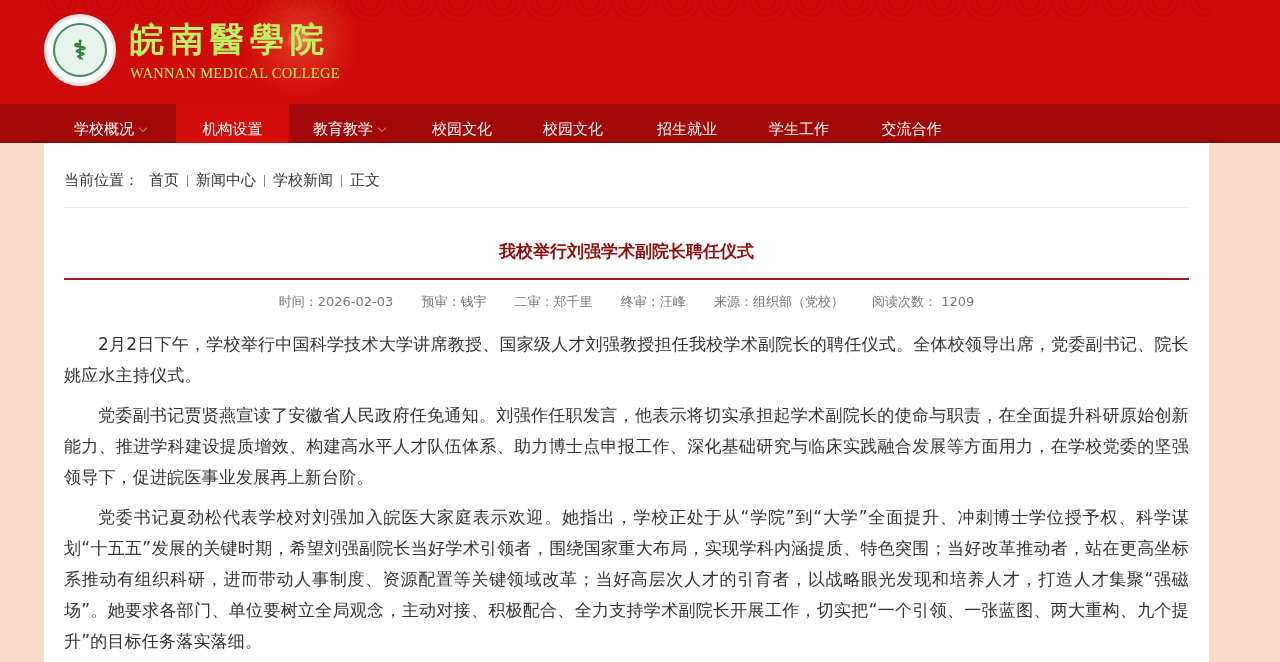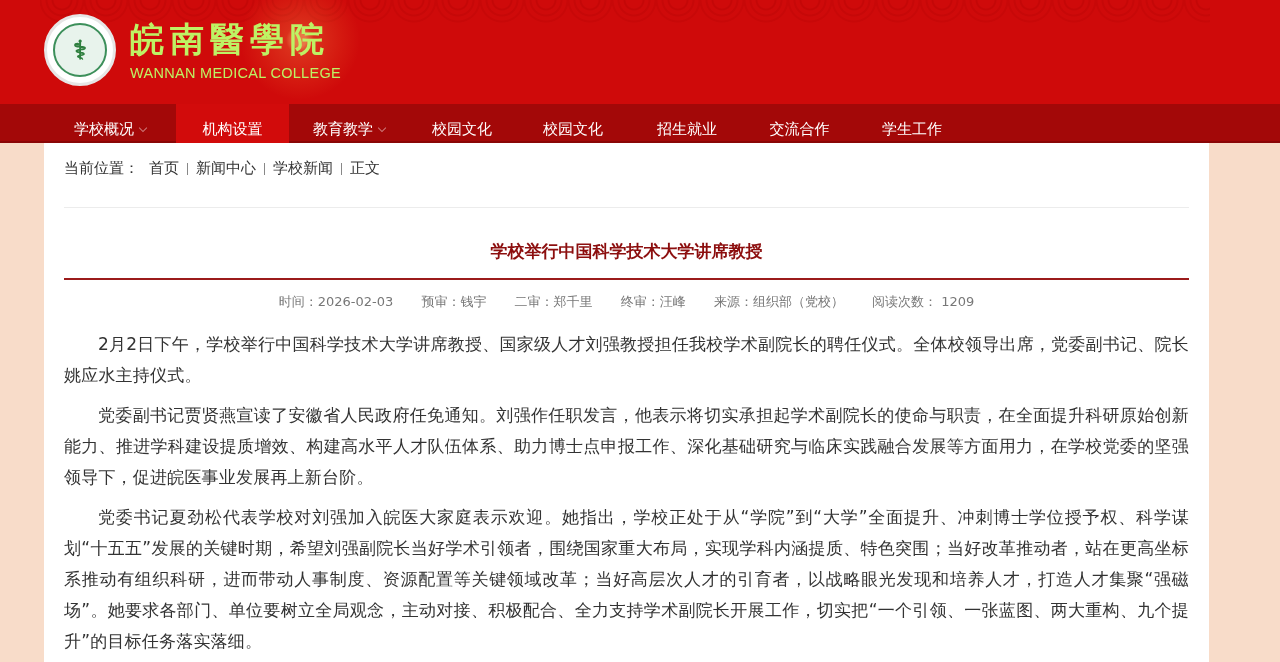--- a/index.html
+++ b/index.html
@@ -46,21 +46,21 @@
     color: #2f7f3f; font-size: 26px; font-weight: bold;
     font-family: "DejaVu Serif", serif;
   }
   .logo-text { margin-left: 14px; color: #bef264; }
   .logo-cn {
     font-family: "DejaVu Serif", serif;
     font-size: 34px; letter-spacing: 6px; font-weight: bold;
     line-height: 40px;
   }
   .logo-en {
-    font-family: Liberation Sans, sans-serif;
+    font-family: Liberation Serif, serif;
     font-size: 14.5px; letter-spacing: 0.3px; margin-top: 6px;
   }
   
   .nav {
     position: absolute; left: 0; top: 104px; width: 1280px; height: 39px;
     background: #a30808;
     border-bottom: 2px solid #8a0606;
   }
   .nav-inner {
     position: absolute; left: 44px; top: 0; height: 39px; display: flex;
@@ -76,21 +76,21 @@
     border-right: 1px solid rgba(255,255,255,0.45);
     border-bottom: 1px solid rgba(255,255,255,0.45);
     transform: rotate(45deg); margin-left: 6px; margin-top: -4px;
   }
   
   .main {
     position: absolute; left: 44px; top: 143px; width: 1165px; height: 519px;
     background: #fff;
   }
   .breadcrumb {
-    position: absolute; left: 20px; top: 16px; font-size: 15px; color: #333;
+    position: absolute; left: 20px; top: 28px; font-size: 15px; color: #333;
     display: flex; align-items: center;
   }
   .breadcrumb .sep {
     display: inline-block; width: 1px; height: 12px; background: #888; margin: 0 8px;
   }
   .breadcrumb .crumb { cursor: pointer; }
   .bc-line {
     position: absolute; left: 20px; top: 64px; width: 1125px; height: 1px; background: #ececec;
   }
   .article-title {
@@ -147,44 +147,44 @@
     </div>
     <div class="nav-item" style="width:106px">
       <span>校园文化</span>
     </div>
     <div class="nav-item" style="width:116px">
       <span>校园文化</span>
     </div>
     <div class="nav-item" style="width:112px">
       <span>招生就业</span>
     </div>
+    <div class="nav-item" style="width:112px">
+      <span>学生工作</span>
+    </div>
     <div class="nav-item" style="width:113px">
       <span>交流合作</span>
-    </div>
-    <div class="nav-item" style="width:112px">
-      <span>学生工作</span>
     </div>
   </div>
 </div>
 
 <div class="main">
   <div class="breadcrumb">
     <span>当前位置：</span>
     <span style="width:10px"></span>
     <span class="crumb">首页</span>
     <span class="sep"></span>
     <span class="crumb">新闻中心</span>
     <span class="sep"></span>
     <span class="crumb">学校新闻</span>
     <span class="sep"></span>
     <span class="crumb">正文</span>
   </div>
   <div class="bc-line"></div>
 
-  <h1 class="article-title">学校举行中国科学技术大学讲席教授</h1>
+  <h1 class="article-title">我校举行刘强学术副院长聘任仪式</h1>
   <div class="title-line"></div>
 
   <div class="meta">
     <span>时间：2026-02-03</span>
     <span>预审：钱宇</span>
     <span>二审：郑千里</span>
     <span>终审：汪峰</span>
     <span>来源：组织部（党校）</span>
     <span>阅读次数：  1209</span>
   </div>

